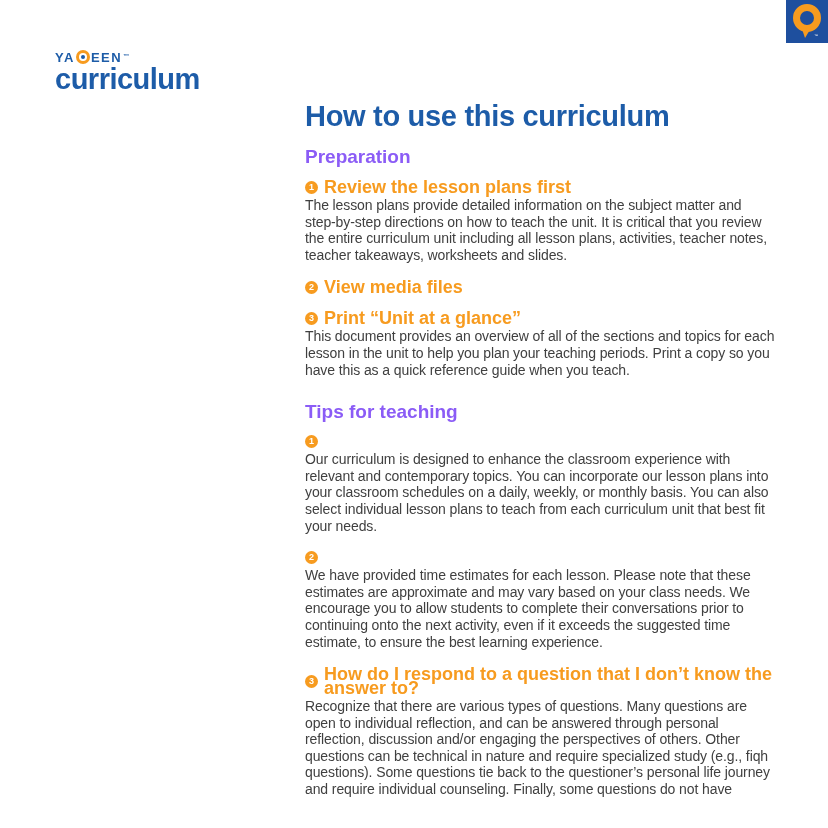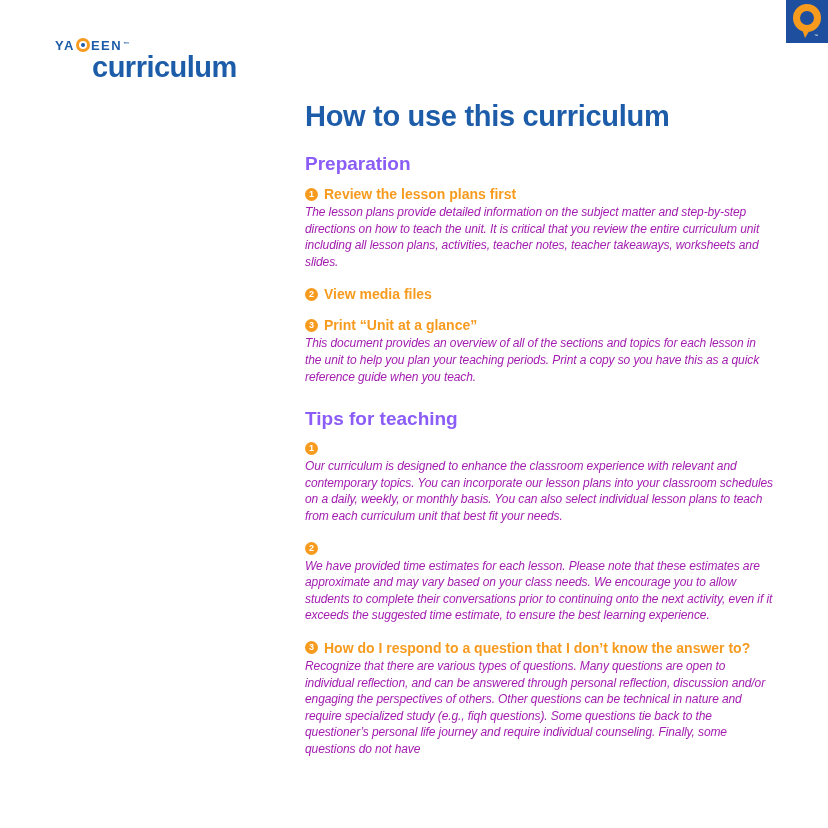--- a/index.html
+++ b/index.html
@@ -5,21 +5,21 @@
   * { margin: 0; padding: 0; box-sizing: border-box; }
   html, body {
     width: 828px; height: 828px;
     background: #ffffff;
     overflow: hidden;
     font-family: "Liberation Sans", sans-serif;
     position: relative;
   }
 
   
-  .brand { position: absolute; left: 55px; top: 38px; }
+  .brand { position: absolute; left: 55px; top: 50px; }
   .brand-top {
     display: flex; align-items: center;
     color: #1d5ca8; font-weight: bold; font-size: 13px;
     letter-spacing: 1.5px; line-height: 13px;
   }
   .brand-q {
     width: 14px; height: 14px; border-radius: 50%;
     background: #f79b1f; position: relative; margin: 0 1px;
     display: inline-block;
   }
@@ -29,63 +29,62 @@
     background: #ffffff;
   }
   .brand-q::after {                
     content: ""; position: absolute; left: 5px; top: 5px;
     width: 4px; height: 4px; border-radius: 50%;
     background: #1d5ca8;
   }
   .brand-tm { font-size: 6px; letter-spacing: 0; align-self: flex-start; margin-left: 1px; color:#1d5ca8; }
   .brand-product {
     color: #1d5ca8; font-weight: 800; font-size: 29px;
-    letter-spacing: -0.5px; line-height: 30px; margin-top: 0px; margin-left: 37px;
+    letter-spacing: -0.5px; line-height: 30px; margin-top: 0px;
   }
 
   
   .corner-logo {
     position: absolute; top: 0; right: 0;
     width: 42px; height: 43px; background: #1e4f9e;
   }
   .corner-logo svg { display: block; }
 
   
   .content {
     position: absolute; left: 305px; top: 100px; width: 470px;
     color: #565759;
   }
   .doc-title {
     color: #1d5ca8; font-size: 29px; font-weight: 800;
-    letter-spacing: -0.3px; line-height: 33px; margin-bottom: 20px;
+    letter-spacing: -0.3px; line-height: 33px; margin-bottom: 13px;
   }
   .section-heading {
     color: #8b5cf6; font-size: 19px; font-weight: 800;
     line-height: 22px; margin: 4px 0 12px 0;
   }
   .item { margin-bottom: 17px; }
   .item-heading {
     display: flex; align-items: center; gap: 6px;
     margin-bottom: 3px;
   }
   .badge {
     flex: 0 0 auto;
     width: 13px; height: 13px; border-radius: 50%;
     background: #f79b1f; color: #ffffff;
     font-size: 9px; font-weight: bold; line-height: 13px;
     text-align: center; display: inline-block;
   }
   .item-title {
-    color: #f79b1f; font-size: 14px; font-weight: bold;
+    color: #f79b1f; font-size: 18px; font-weight: bold;
     line-height: 14px;
   }
   .item-body {
-    font-size: 12px; line-height: 16.6px; color: #a21caf;
+    font-size: 14px; line-height: 16.6px; color: #404040;
     letter-spacing: -0.1px;
-    font-style: italic;
   }
   .spacer-before-tips { height: 2px; }
 </style>
 </head>
 <body>
 
 <div class="brand">
   <div class="brand-top">
     <span>YA</span>
       <span class="brand-q"></span>

